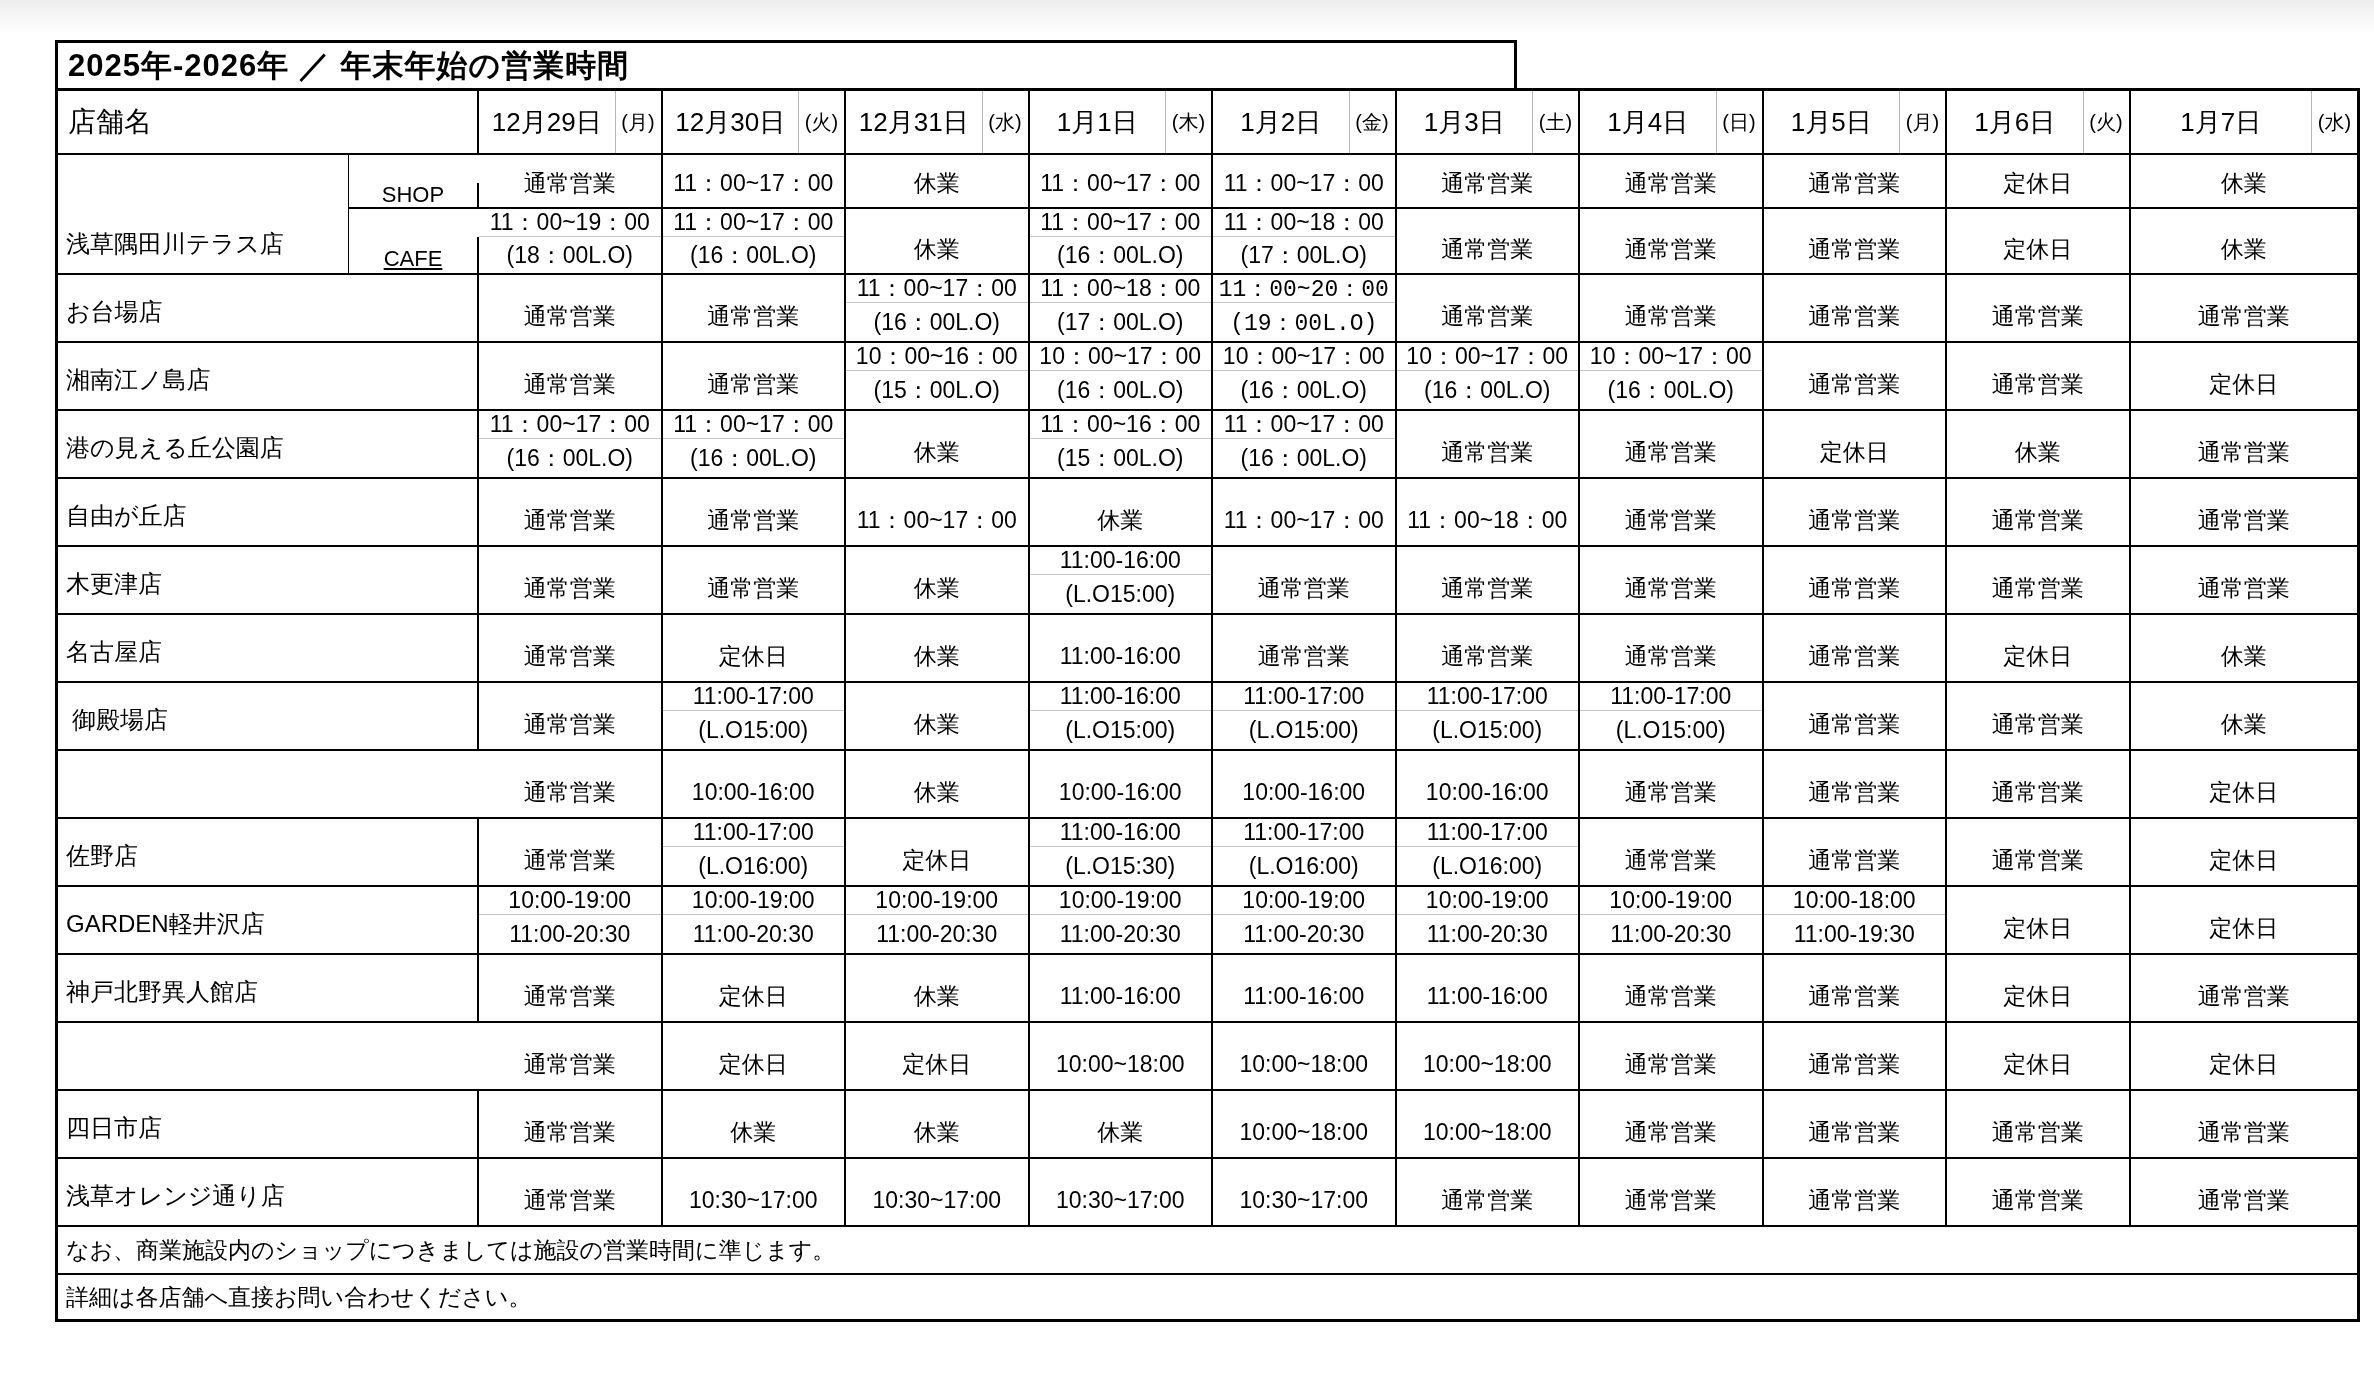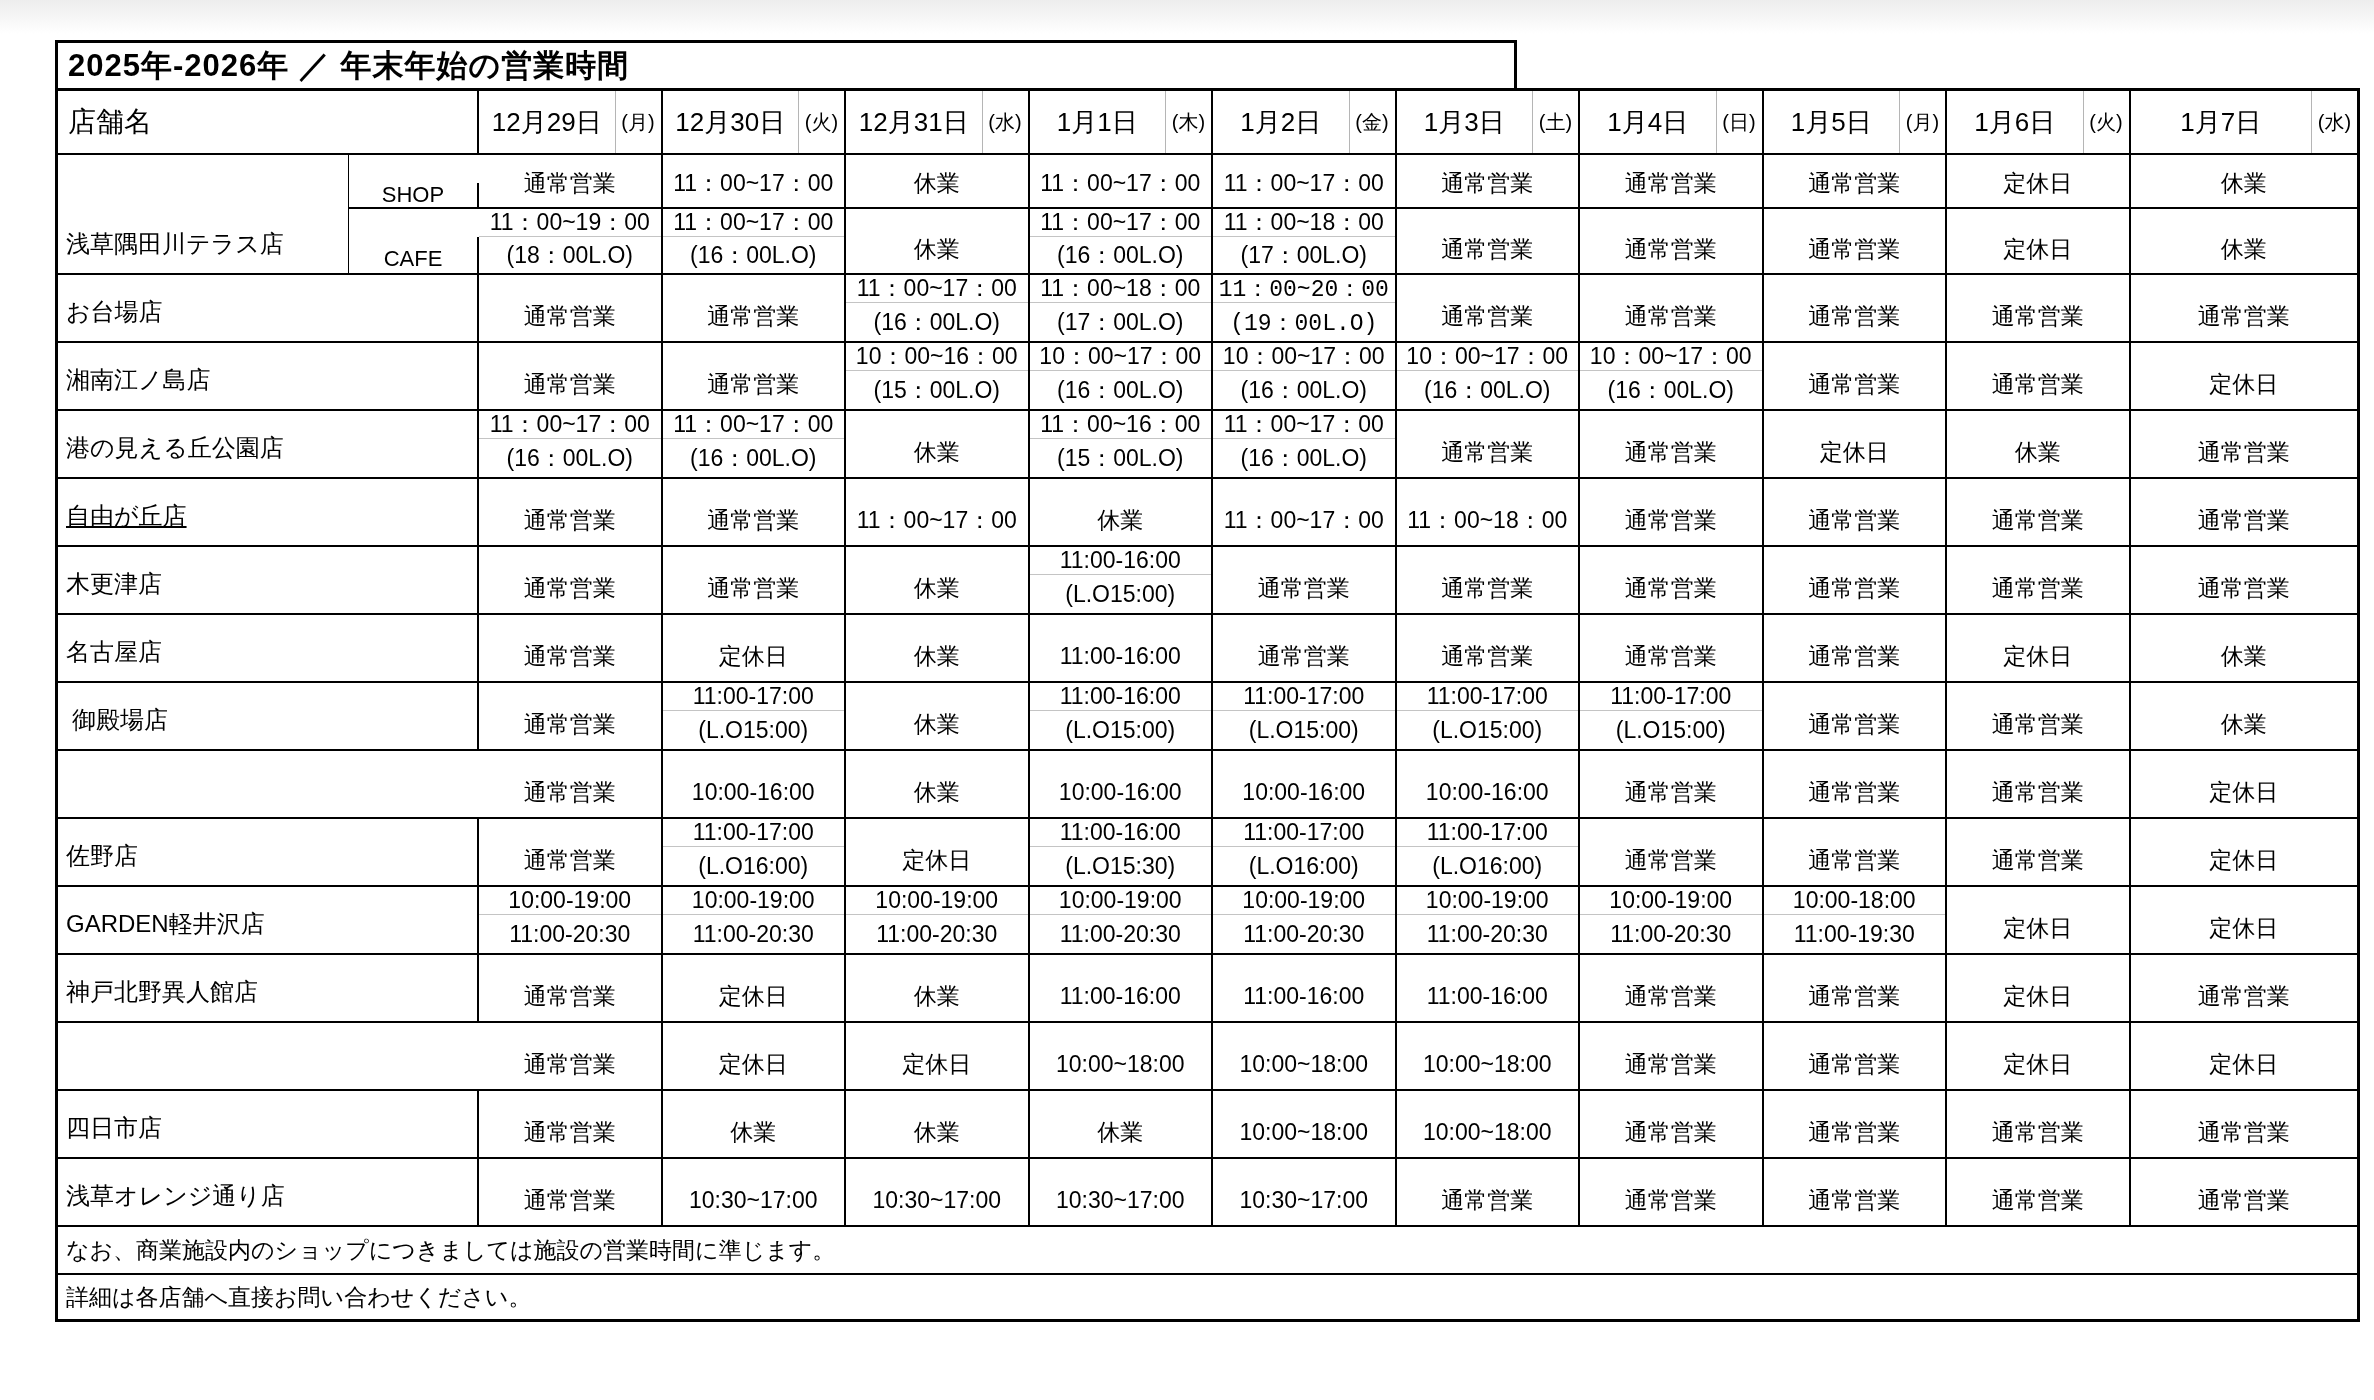--- a/index.html
+++ b/index.html
@@ -58,21 +58,21 @@
   .name-cell{
     box-sizing:border-box;border-right:2px solid #000;
     display:flex;align-items:flex-end;
     padding:0 4px 13px 8px;font-size:24px;white-space:nowrap;overflow:hidden;
   }
   .name-cell.with-sub{border-right:1px solid #000;}
   .sub-label{
     box-sizing:border-box;border-right:2px solid #000;
     display:flex;align-items:center;justify-content:center;font-size:22px;margin-top:28px;
   }
-  .sub-label.low{padding-top:8px;}
+  .sub-label.low{padding-top:8px;text-decoration:underline;}
   .rb{border-bottom:2px solid #000;}
   .vcell{
     box-sizing:border-box;border-right:2px solid #000;
     display:flex;flex-direction:column;font-size:23px;min-width:0;
   }
   .vcell.last{border-right:none;}
   .t{
     height:28px;box-sizing:border-box;border-bottom:1px solid #c4c4c4;
     display:flex;align-items:center;justify-content:center;white-space:nowrap;
   }
@@ -314,21 +314,21 @@
             <div class="s">定休日</div>
           </div>
           <div class="vcell" style="grid-area: 1 / 11;">
             <div class="s">休業</div>
           </div>
           <div class="vcell last" style="grid-area: 1 / 12;">
             <div class="s">通常営業</div>
           </div>
         </div>
         <div class="store-row">
-          <div class="name-cell" style="grid-column: 1 / 3; text-decoration: underline;">自由が丘店</div>
+          <div class="name-cell" style="grid-column: 1 / 3;">自由が丘店</div>
           <div class="vcell" style="grid-area: 1 / 3;">
             <div class="s">通常営業</div>
           </div>
           <div class="vcell" style="grid-area: 1 / 4;">
             <div class="s">通常営業</div>
           </div>
           <div class="vcell" style="grid-area: 1 / 5;">
             <div class="s">11：00~17：00</div>
           </div>
           <div class="vcell" style="grid-area: 1 / 6;">

